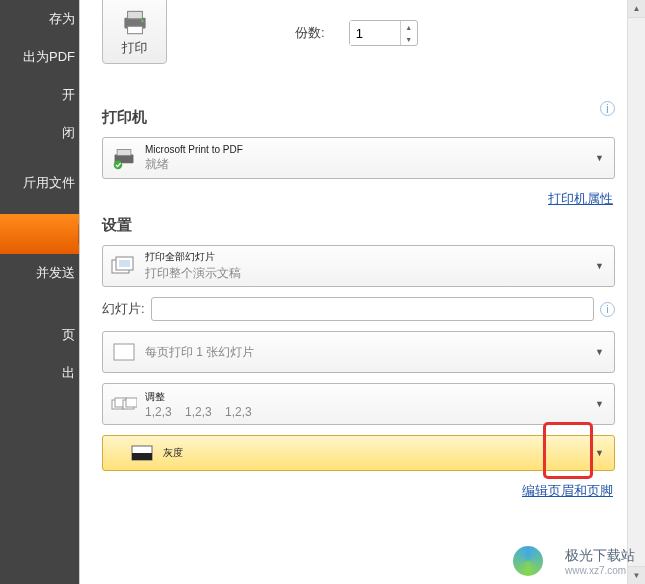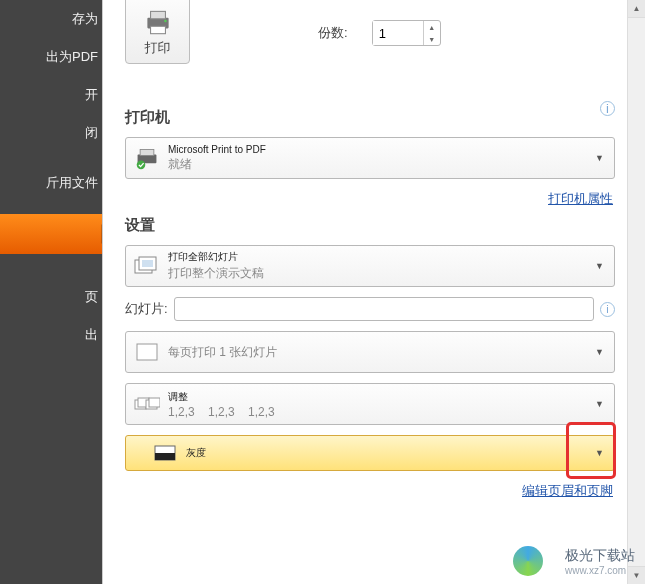--- a/index.html
+++ b/index.html
@@ -1,18 +1,18 @@
 <!DOCTYPE html>
 <html><head>
 <meta charset="utf-8">
 <style>
 *{margin:0;padding:0;box-sizing:border-box;font-family:"Microsoft YaHei","Segoe UI",sans-serif;}
 body{width:645px;height:584px;overflow:hidden;background:#fff;position:relative;}
 .container{display:flex;height:100%;}
-.sidebar{width:102px;background:#444;color:#fff;font-size:13px;padding-top:0;}
+.sidebar{width:79px;background:#444;color:#fff;font-size:13px;padding-top:0;}
 .sidebar-item{padding:10px 4px 10px 0;text-align:right;color:#eee;cursor:pointer;}
 .sidebar-item.selected{background:linear-gradient(#ff8c1a,#e65c00);position:relative;height:40px;display:flex;align-items:center;justify-content:flex-end;}
 .sidebar-item.selected::after{content:"";position:absolute;right:-10px;top:50%;transform:translateY(-50%);border-left:10px solid #fff;border-top:10px solid transparent;border-bottom:10px solid transparent;filter:drop-shadow(-1px 0 0 rgba(0,0,0,0.2));}
 .sidebar-spacer{height:12px;}
 .main{flex:1;background:#fff;padding:0 10px 0 22px;border-left:1px solid #ccc;position:relative;}
 .print-btn-box{position:absolute;left:22px;top:-10px;width:65px;height:74px;border:1px solid #bdbdbd;border-radius:4px;background:linear-gradient(#fdfdfd,#eee);display:flex;flex-direction:column;align-items:center;justify-content:flex-end;padding-bottom:6px;}
 .print-btn-label{font-size:13px;color:#444;}
 .copies-row{position:absolute;left:215px;top:20px;display:flex;align-items:center;gap:24px;}
 .copies-label{font-size:13px;color:#444;}
 .spinner{display:flex;align-items:center;border:1px solid #b8b8b8;border-radius:3px;background:#fff;height:26px;}
@@ -50,20 +50,21 @@
 <div class="container">
   <div class="sidebar">
     <div class="sidebar-item">存为</div>
     <div class="sidebar-item">出为PDF</div>
     <div class="sidebar-item">开</div>
     <div class="sidebar-item">闭</div>
     <div class="sidebar-spacer"></div>
     <div class="sidebar-item">斤用文件</div>
     <div class="sidebar-spacer"></div>
     <div class="sidebar-item selected"></div>
+    <div class="sidebar-item">并发送</div>
     <div class="sidebar-spacer"></div>
     <div class="sidebar-spacer"></div>
     <div class="sidebar-item">页</div>
     <div class="sidebar-item">出</div>
   </div>
 
   <div class="main">
     <div class="content-area">
     <div class="print-btn-box">
       <svg class="printer-svg" viewBox="0 0 32 32">

